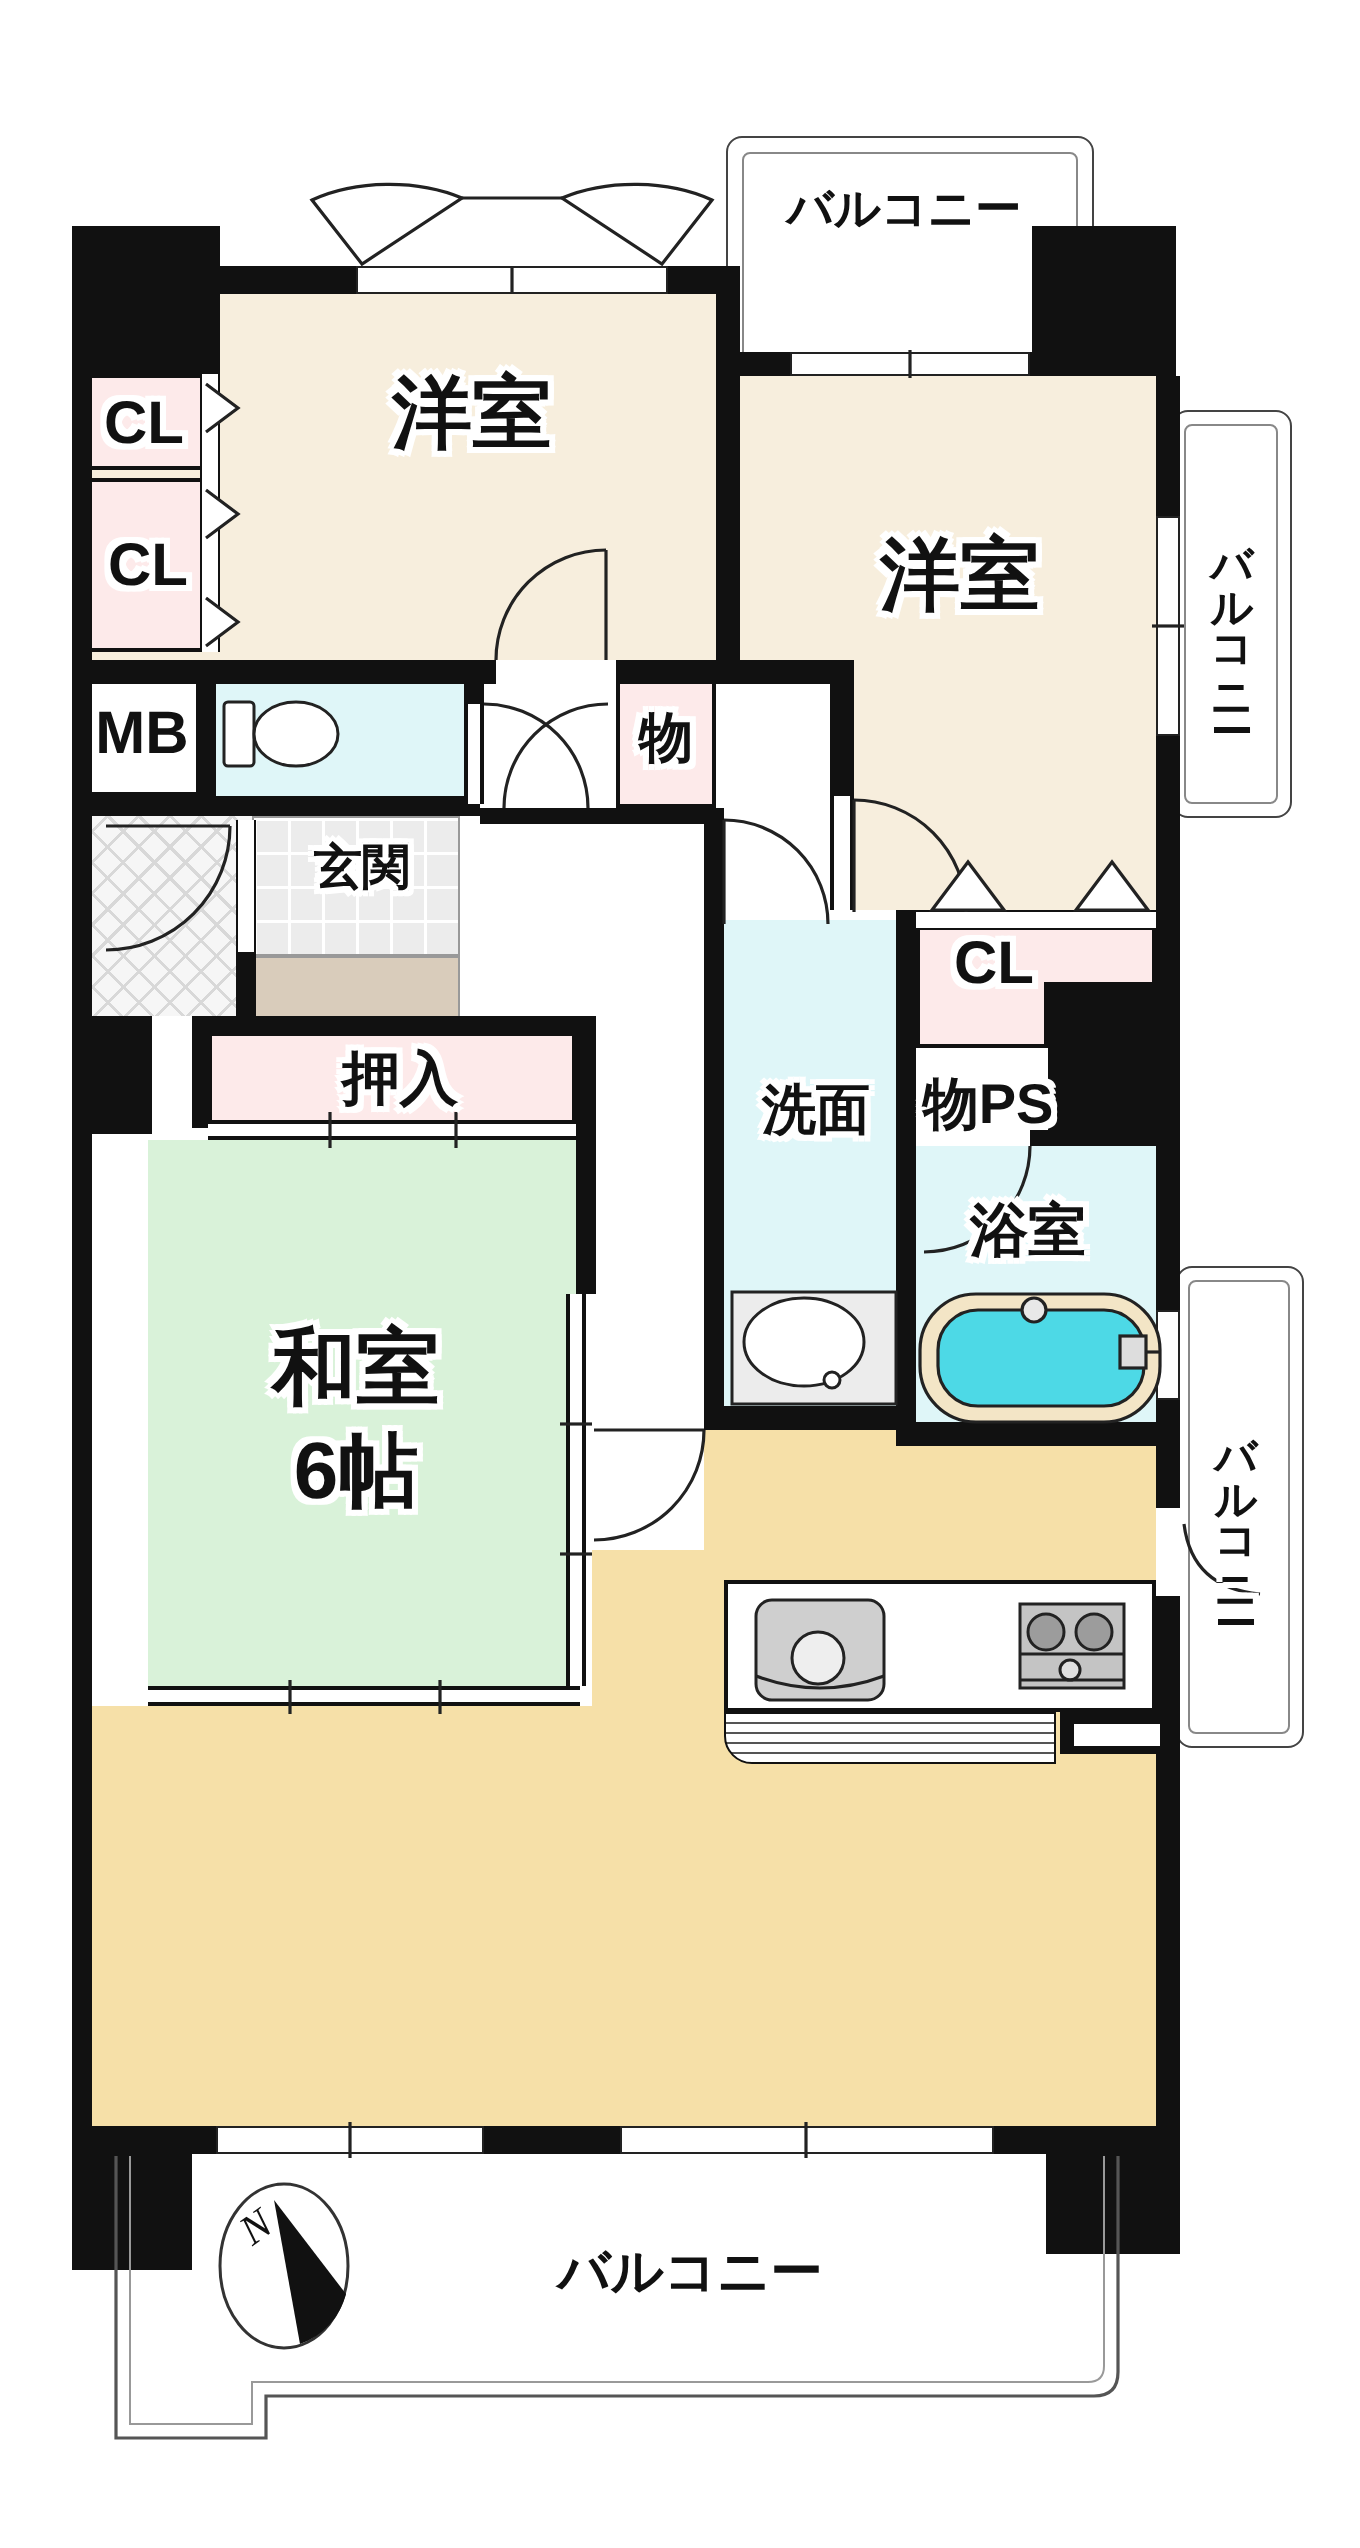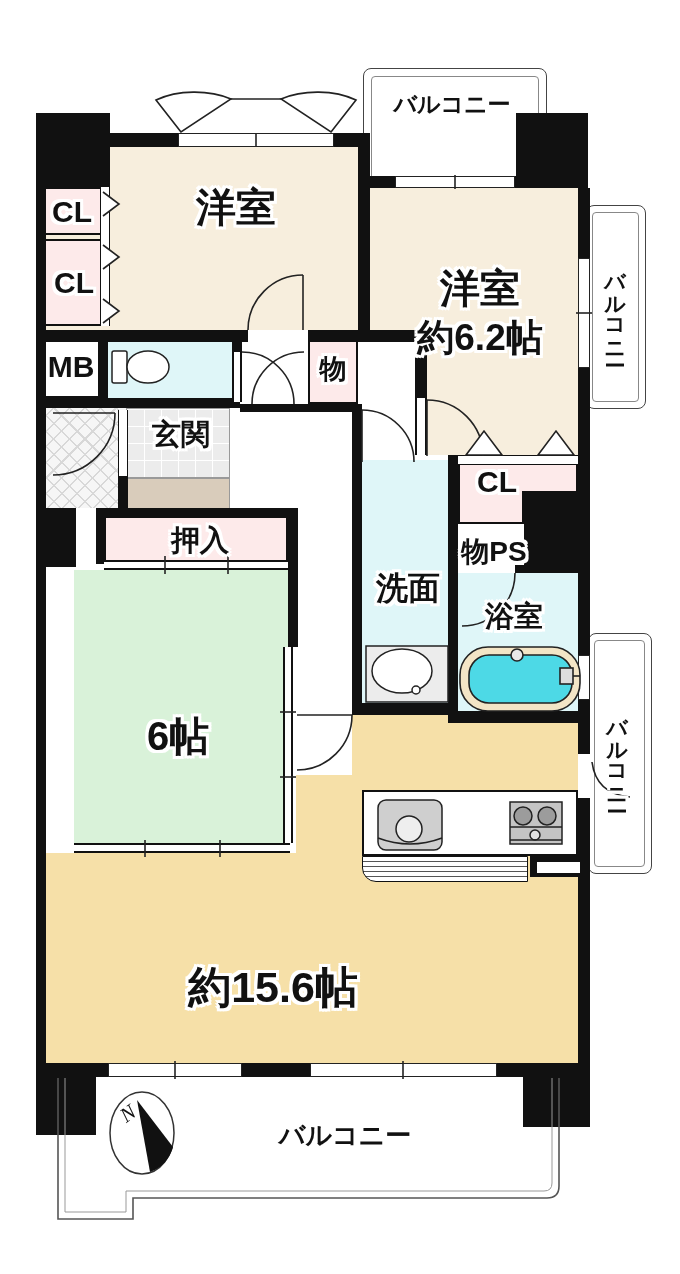--- a/index.html
+++ b/index.html
@@ -211,31 +211,30 @@
 
     <g>
       <ellipse cx="142" cy="1133" rx="32" ry="41" fill="#fff" stroke="#333" stroke-width="1.5"></ellipse>
       <path d="M137,1100 L173,1147 A36,36 0 0 1 150,1172 Z" fill="#111"></path>
       <text x="120" y="1120" font-size="21" font-style="italic" font-family="Liberation Serif, serif" fill="#111" transform="rotate(-36 128 1112)">N</text>
     </g>
   </svg>
 
   <div class="label" style="left:236px;top:207px;font-size:40px;">洋室</div>
   <div class="label" style="left:480px;top:288px;font-size:40px;">洋室</div>
-  <div class="label" style="left:480px;top:338px;font-size:37px;">約6.2帖</div>
+  <div class="label" style="left:178px;top:684px;font-size:42px;">和室</div>
   <div class="label" style="left:178px;top:736px;font-size:40px;">6帖</div>
-  <div class="label" style="left:273px;top:988px;font-size:43px;">約15.6帖</div>
   <div class="label" style="left:72px;top:212px;font-size:30px;">CL</div>
   <div class="label" style="left:74px;top:283px;font-size:30px;">CL</div>
   <div class="label" style="left:497px;top:482px;font-size:30px;">CL</div>
   <div class="label" style="left:71px;top:367px;font-size:30px;">MB</div>
   <div class="label" style="left:333px;top:369px;font-size:27px;">物</div>
-  <div class="label" style="left:181px;top:434px;font-size:29px;">玄関</div>
+  <div class="label" style="left:181px;top:434px;font-size:24px;">玄関</div>
   <div class="label" style="left:200px;top:540px;font-size:29px;">押入</div>
   <div class="label" style="left:494px;top:552px;font-size:28px;">物PS</div>
-  <div class="label" style="left:408px;top:589px;font-size:32px;">洗面</div>
+  <div class="label" style="left:408px;top:555px;font-size:27px;">洗面</div>
   <div class="label" style="left:514px;top:616px;font-size:29px;">浴室</div>
   <div class="label" style="left:452px;top:104px;font-size:23px;">バルコニー</div>
   <div class="label vlabel" style="left:615px;top:306px;font-size:21px;">バルコニー</div>
   <div class="label vlabel" style="left:617px;top:752px;font-size:21px;">バルコニー</div>
   <div class="label" style="left:345px;top:1136px;font-size:26px;">バルコニー</div>
 
 </div>
 
 </body></html>

